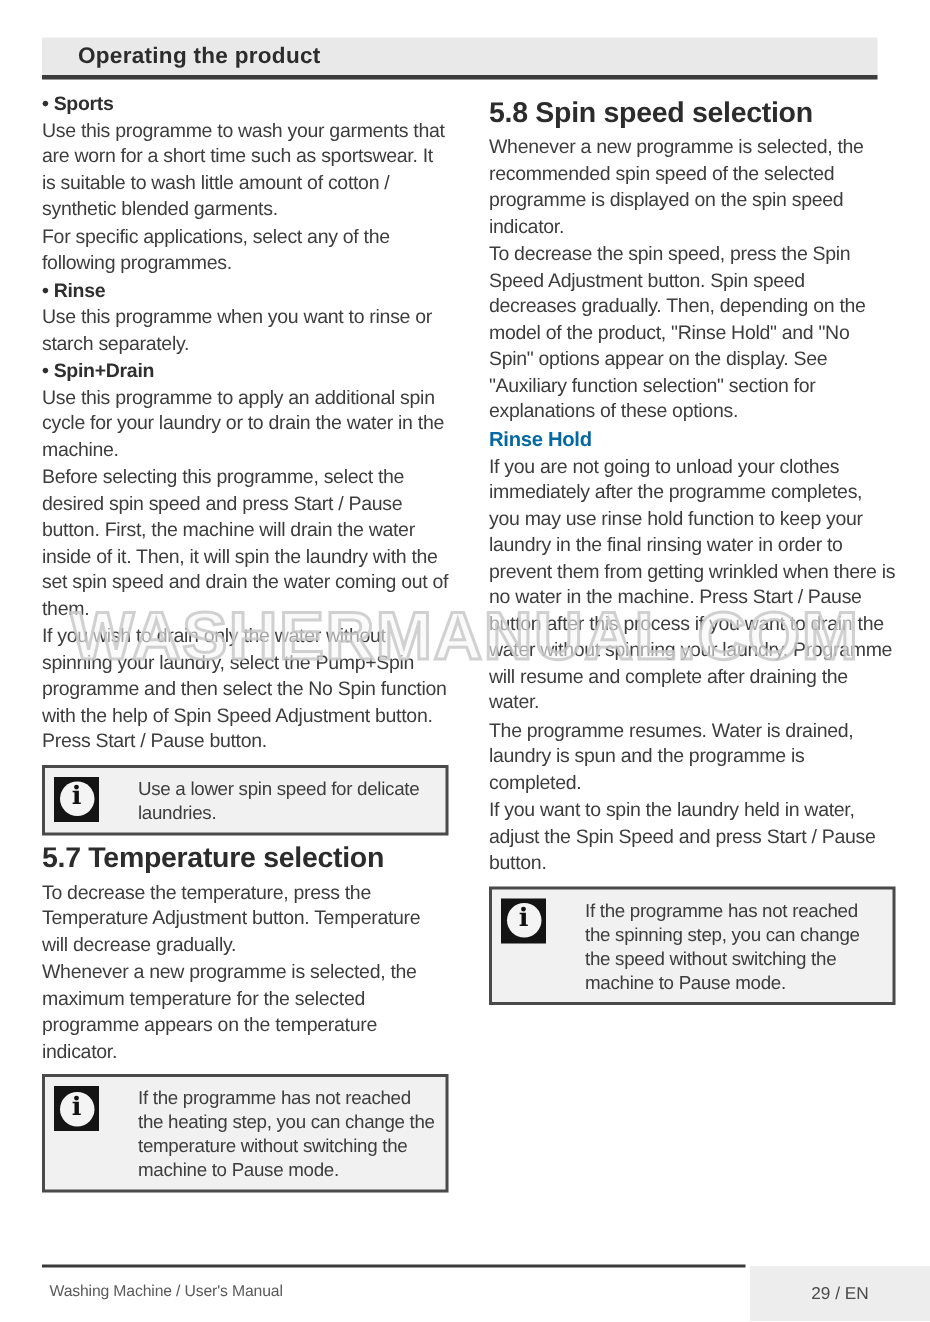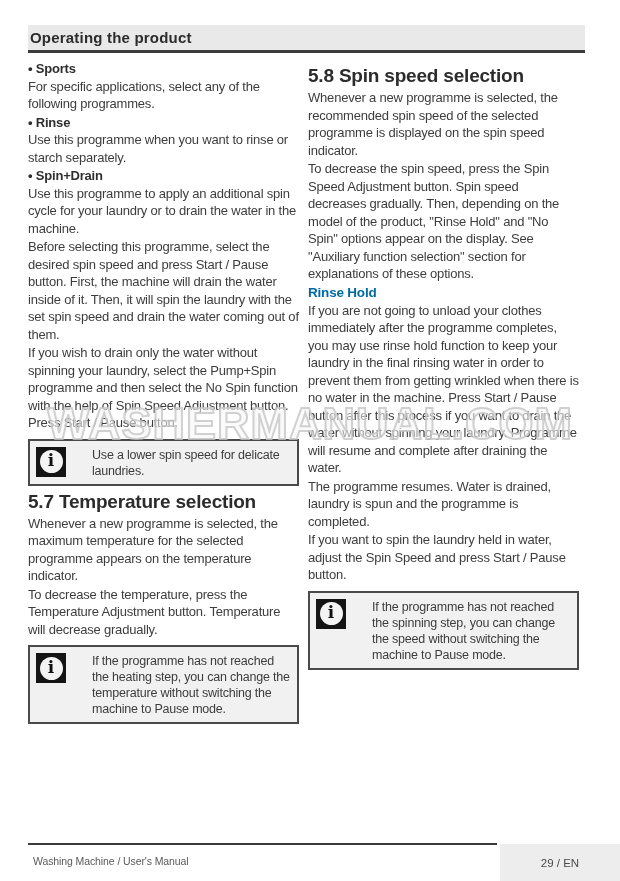--- a/index.html
+++ b/index.html
@@ -4,27 +4,27 @@
 <style>
   html,body { margin:0; padding:0; background:#ffffff; }
   .page {
     position:relative; width:620px; height:881px; background:#ffffff;
     font-family:"Liberation Sans", sans-serif; color:#3d3d3d; overflow:hidden;
   }
   
   .title-bar {
     position:absolute; left:28px; top:25px; width:557px; height:28px;
     background:#e9e9e9; border-bottom:3px solid #3c3c3c;
-    display:flex; align-items:center; padding-left:2px; box-sizing:border-box;text-align:center;
+    display:flex; align-items:center; padding-left:24px; box-sizing:border-box;text-align:center;
   }
   .title-bar h1 { margin:0; font-size:15px; font-weight:bold; color:#2c2c2c; letter-spacing:0.2px; }
   
   .columns {
     position:absolute; left:28px; top:60px; width:560px;
-    display:flex; gap:9px;
+    display:flex; gap:27px;
   }
   .col { width:271px; flex:0 0 271px; }
   .col p { margin:0 0 1px 0; font-size:13px; line-height:17.5px; letter-spacing:-0.2px; }
   .col h2 { margin:4px 0 2px 0; font-size:19px; line-height:23px; color:#2c2c2c; letter-spacing:-0.2px; }
   .bullet { margin:0; font-size:13px; font-weight:bold; line-height:17.5px; letter-spacing:-0.2px; color:#2f2f2f; }
   .subhead { margin:0; font-size:13.5px; font-weight:bold; line-height:18px; letter-spacing:-0.2px; color:#0369a1; }
   
   .note {
     display:flex; align-items:flex-start; gap:26px;
     border:2px solid #4a4a4a; background:#f1f1f1;
@@ -66,20 +66,21 @@
 <div class="page">
 
   <div class="title-bar">
     <h1>Operating the product</h1>
   </div>
 
   <div class="columns">
 
     <section class="col">
       <h3 class="bullet">• Sports</h3>
+      <p>Use this programme to wash your garments that are worn for a short time such as sportswear. It is suitable to wash little amount of cotton / synthetic blended garments.</p>
 
       <p>For specific applications, select any of the following programmes.</p>
 
       <h3 class="bullet">• Rinse</h3>
       <p>Use this programme when you want to rinse or starch separately.</p>
 
       <h3 class="bullet">• Spin+Drain</h3>
       <p>Use this programme to apply an additional spin cycle for your laundry or to drain the water in the machine.</p>
       <p>Before selecting this programme, select the desired spin speed and press Start / Pause button. First, the machine will drain the water inside of it. Then, it will spin the laundry with the set spin speed and drain the water coming out of them.</p>
       <p>If you wish to drain only the water without spinning your laundry, select the Pump+Spin programme and then select the No Spin function with the help of Spin Speed Adjustment button. Press Start / Pause button.</p>
@@ -87,22 +88,22 @@
       <div class="note">
         <span class="note-icon">
           <span class="note-circle">
             <span class="note-i">i</span>
           </span>
         </span>
         <p class="note-text">Use a lower spin speed for delicate laundries.</p>
       </div>
 
       <h2>5.7 Temperature selection</h2>
+      <p>To decrease the temperature, press the Temperature Adjustment button. Temperature will decrease gradually.</p>
       <p>Whenever a new programme is selected, the maximum temperature for the selected programme appears on the temperature indicator.</p>
-      <p>To decrease the temperature, press the Temperature Adjustment button. Temperature will decrease gradually.</p>
 
       <div class="note">
         <span class="note-icon">
           <span class="note-circle">
             <span class="note-i">i</span>
           </span>
         </span>
         <p class="note-text">If the programme has not reached the heating step, you can change the temperature without switching the machine to Pause mode.</p>
       </div>
     </section>

